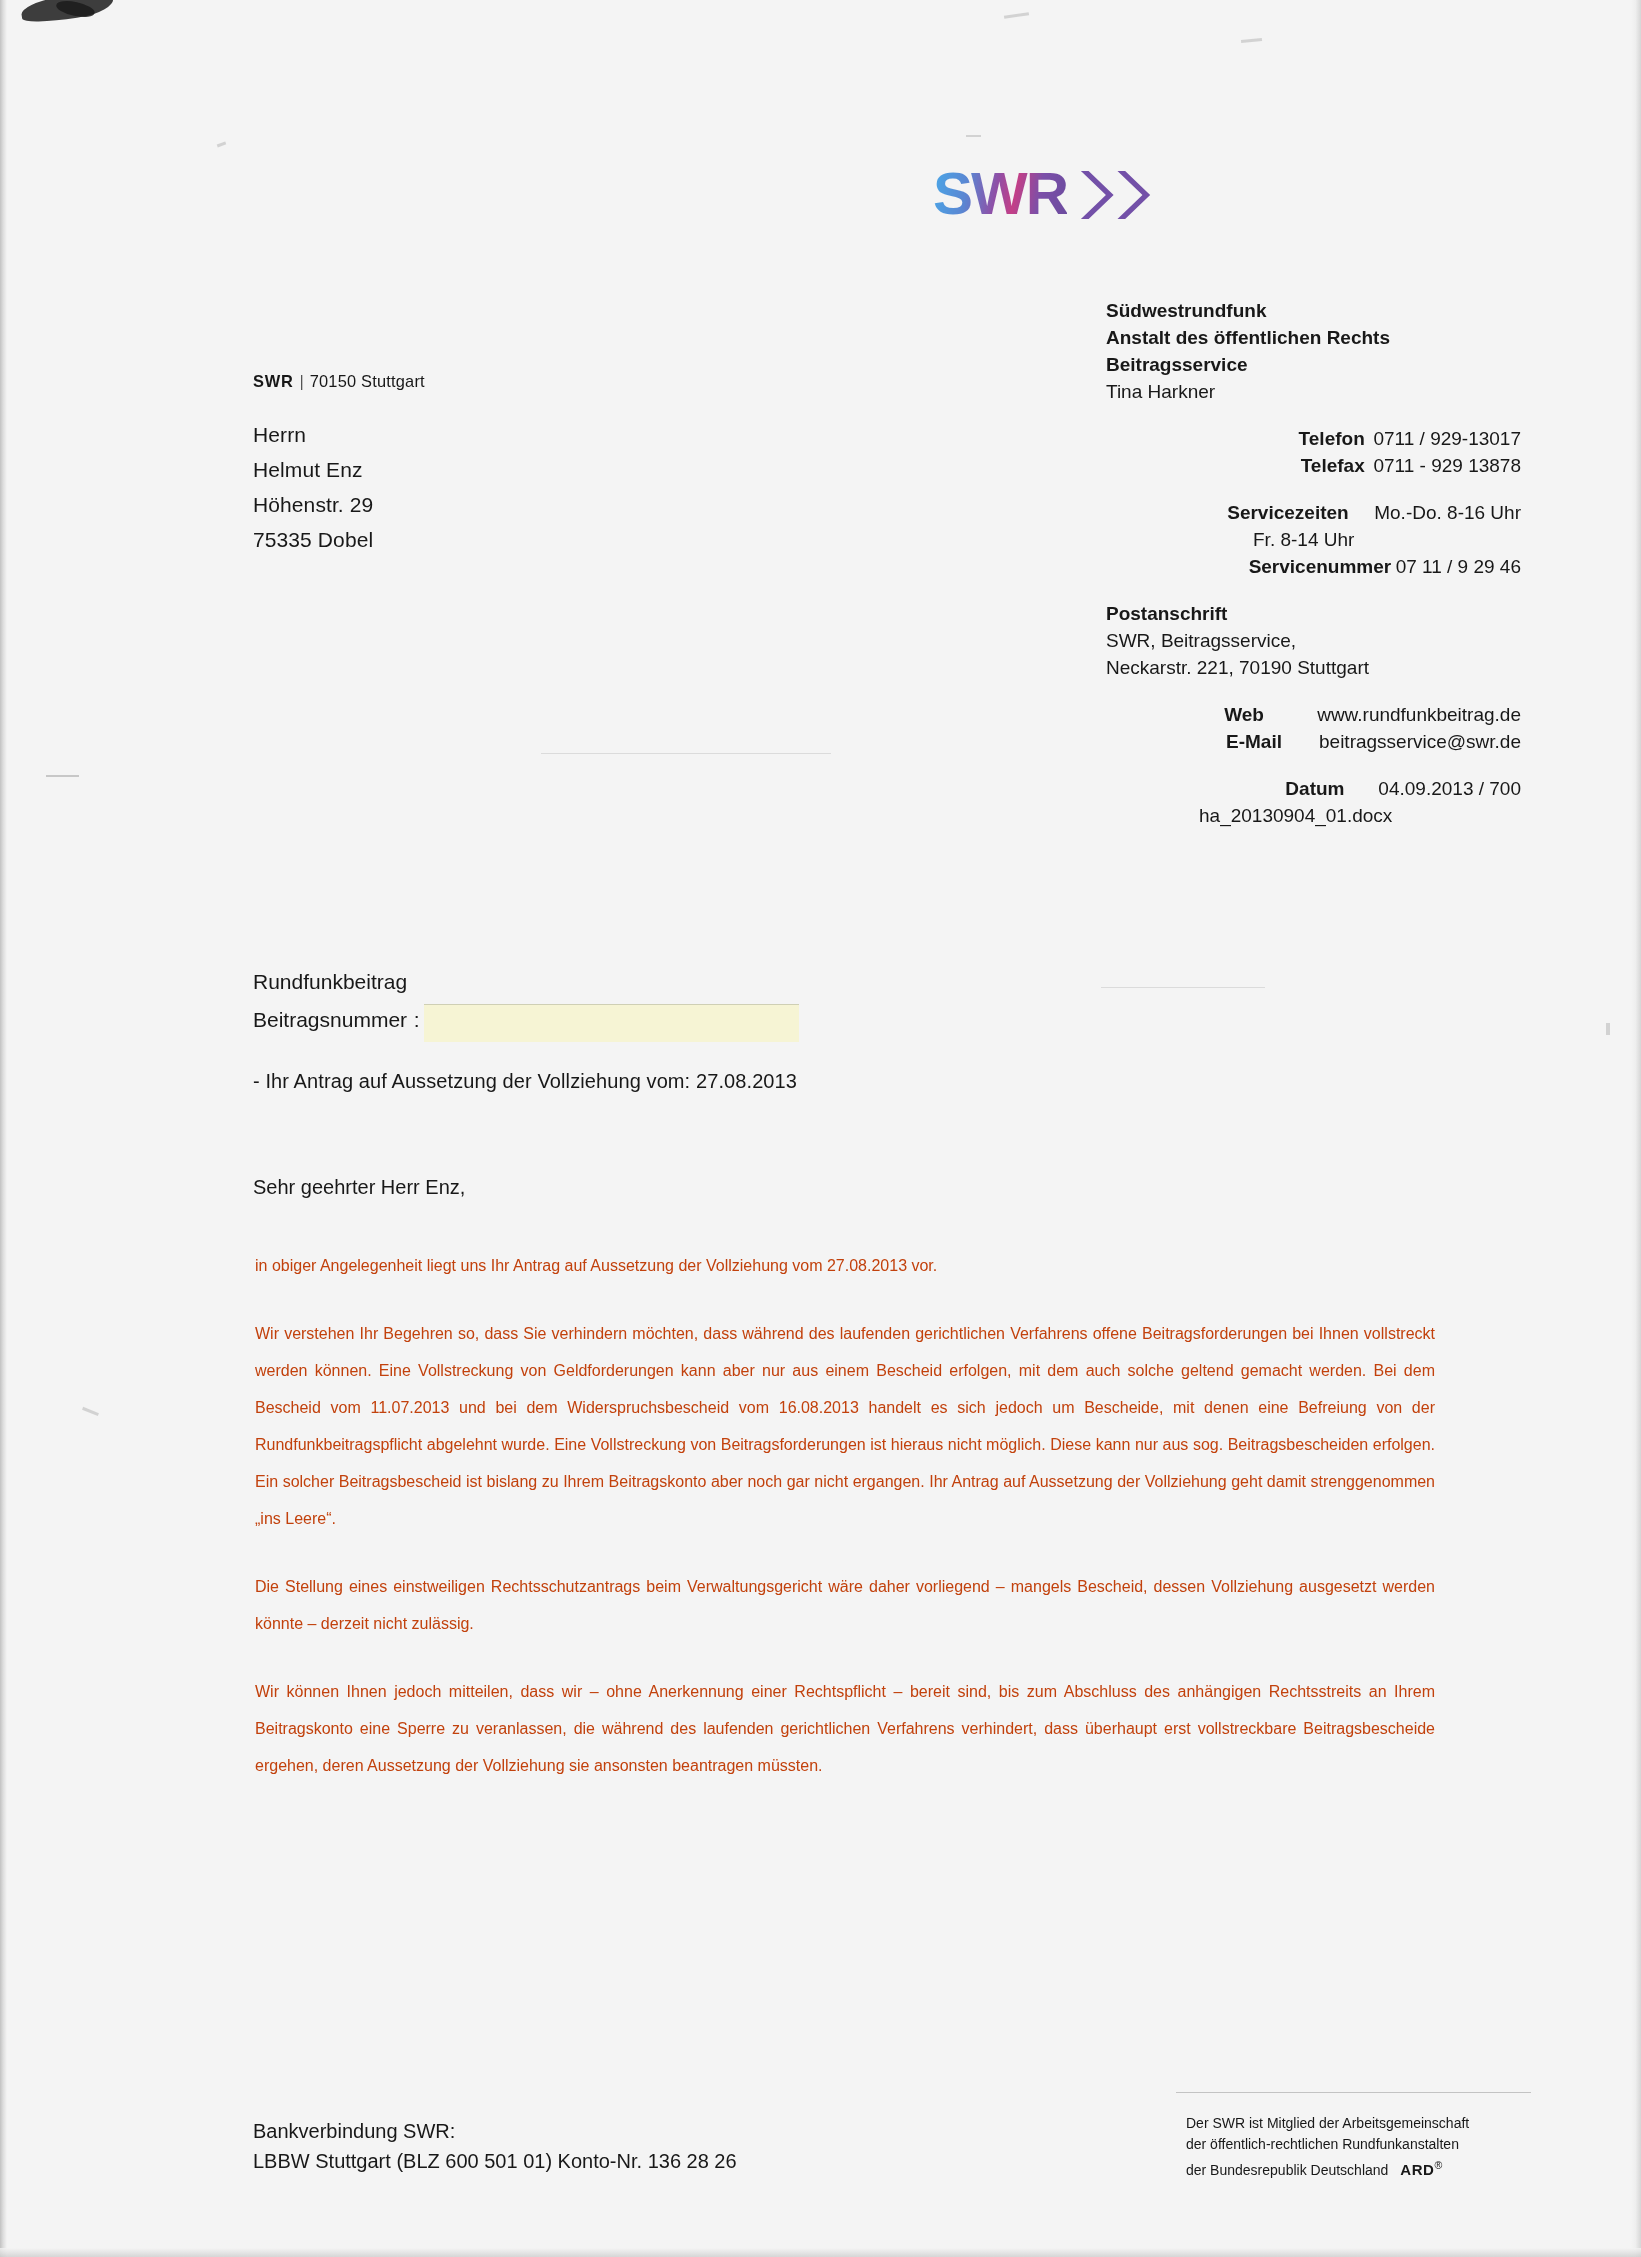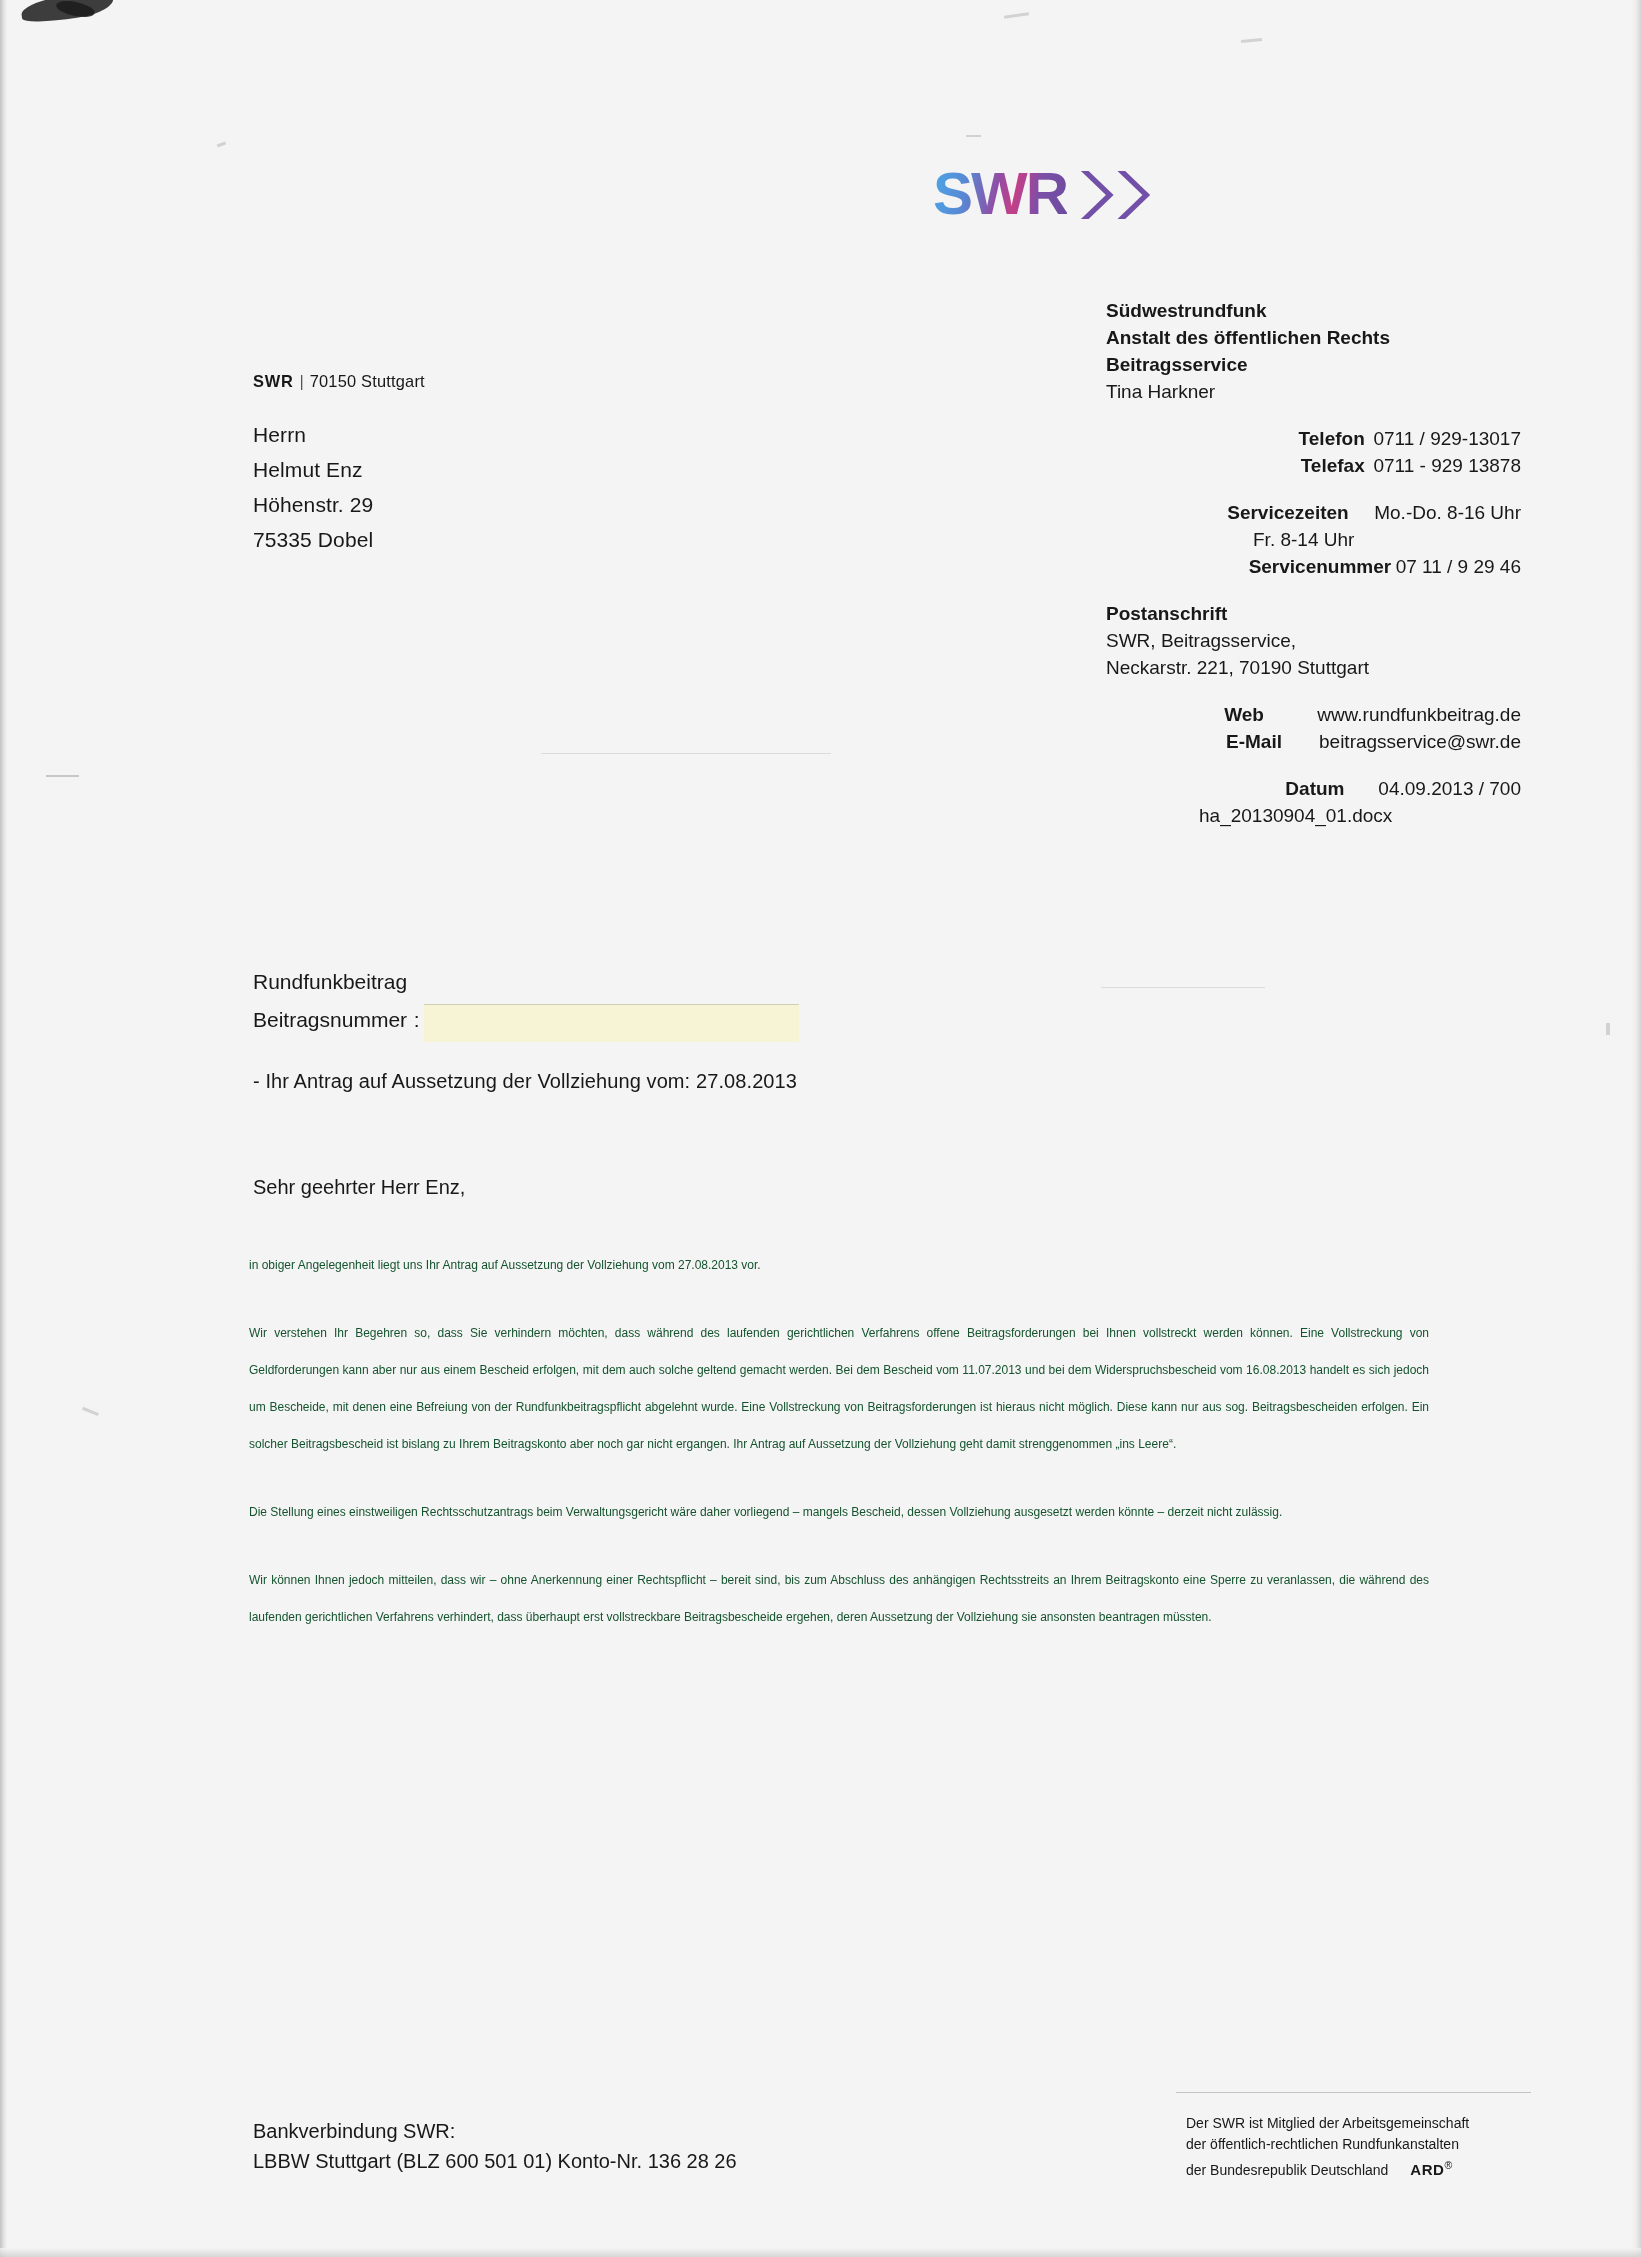--- a/index.html
+++ b/index.html
@@ -175,26 +175,26 @@
   .salutation {
     position: absolute;
     left: 253px;
     top: 1176px;
     font-size: 20px;
   }
 
   
   .body {
     position: absolute;
-    left: 249px;
+    left: 255px;
     top: 1247px;
     width: 1180px;
-    font-size: 12px;
+    font-size: 16px;
     line-height: 37px;
-    color: #14532d;
+    color: #c2410c;
   }
   .body p {
     margin: 0 0 31px 0;
     text-align: justify;
     text-justify: inter-word;
   }
   .body p.noj { text-align: left; }
   .body p:last-child { margin-bottom: 0; }
 
   
@@ -350,18 +350,18 @@
     <div>LBBW Stuttgart (BLZ 600 501 01) Konto-Nr. 136 28 26</div>
   </div>
 
   <div class="footer-rule"></div>
 
   <div class="footer-ard">
     <div>Der SWR ist Mitglied der Arbeitsgemeinschaft</div>
     <div>der öffentlich-rechtlichen Rundfunkanstalten</div>
     <div>
       <span>der Bundesrepublik Deutschland</span>
-      <span class="ard" style="margin-left:18px">ARD</span><span class="reg">®</span>
+      <span class="ard" style="margin-left:8px">ARD</span><span class="reg">®</span>
     </div>
   </div>
 
 </div>
 
 
 </body></html>

